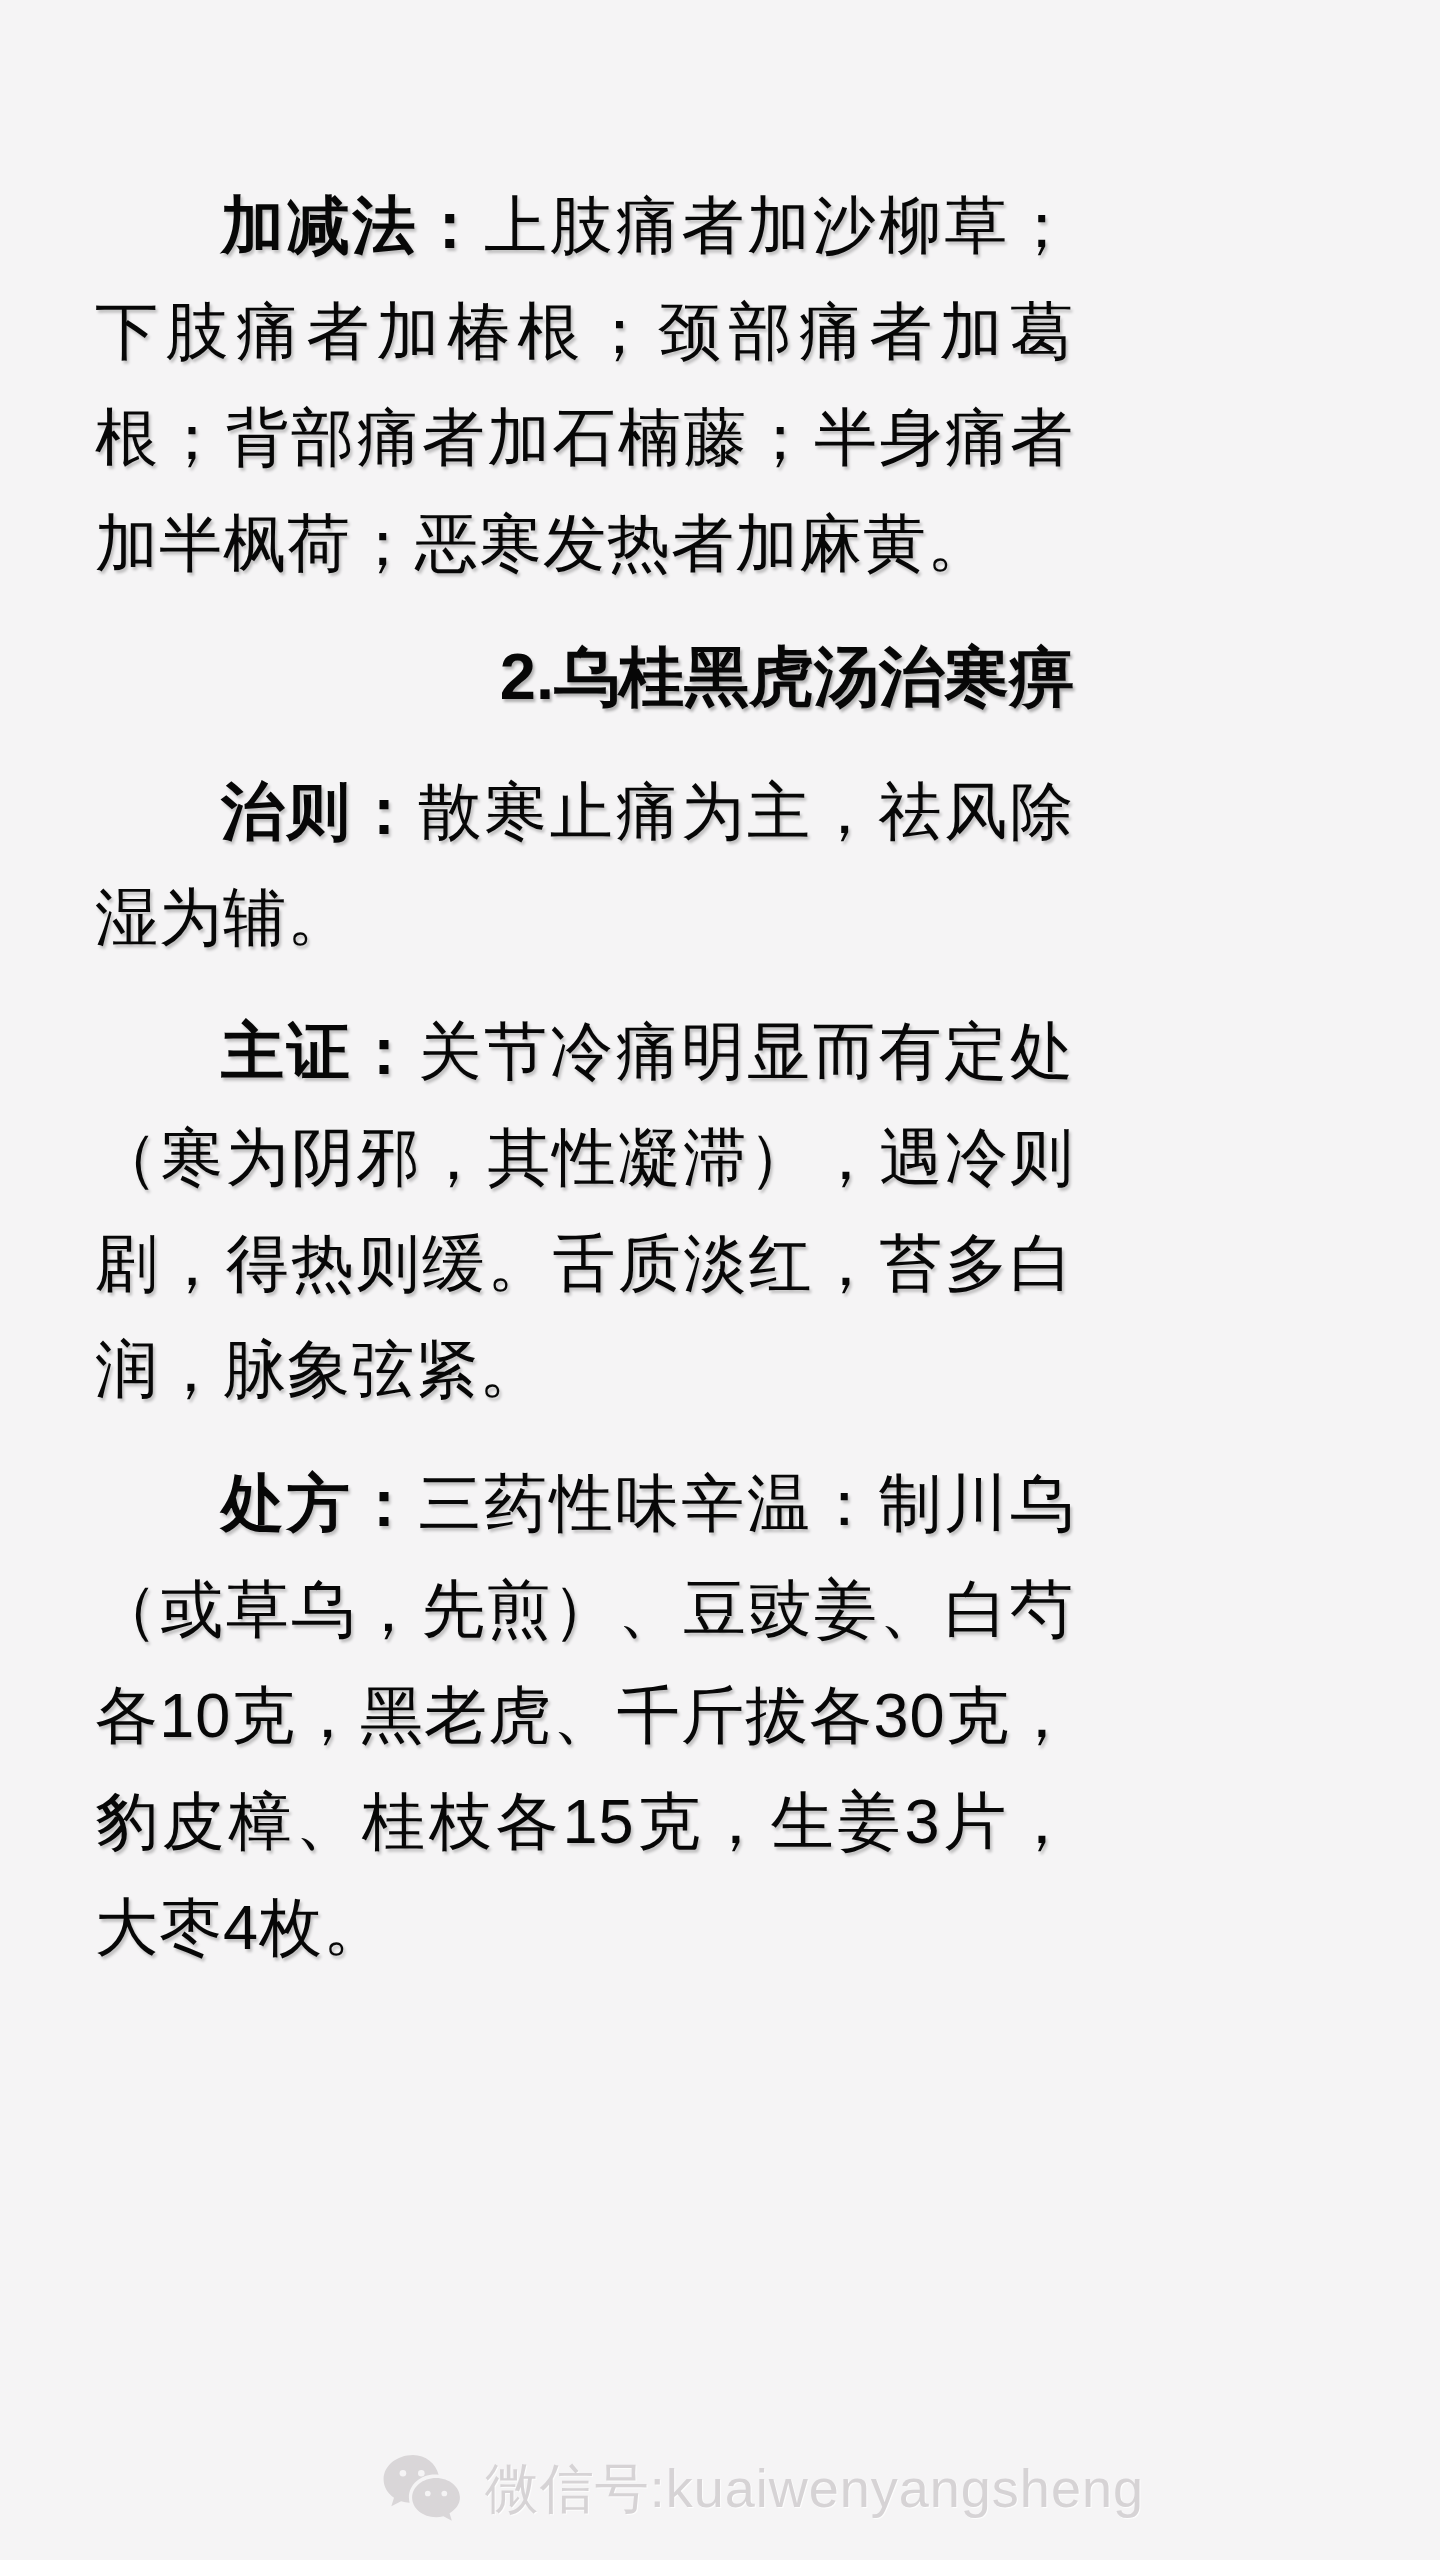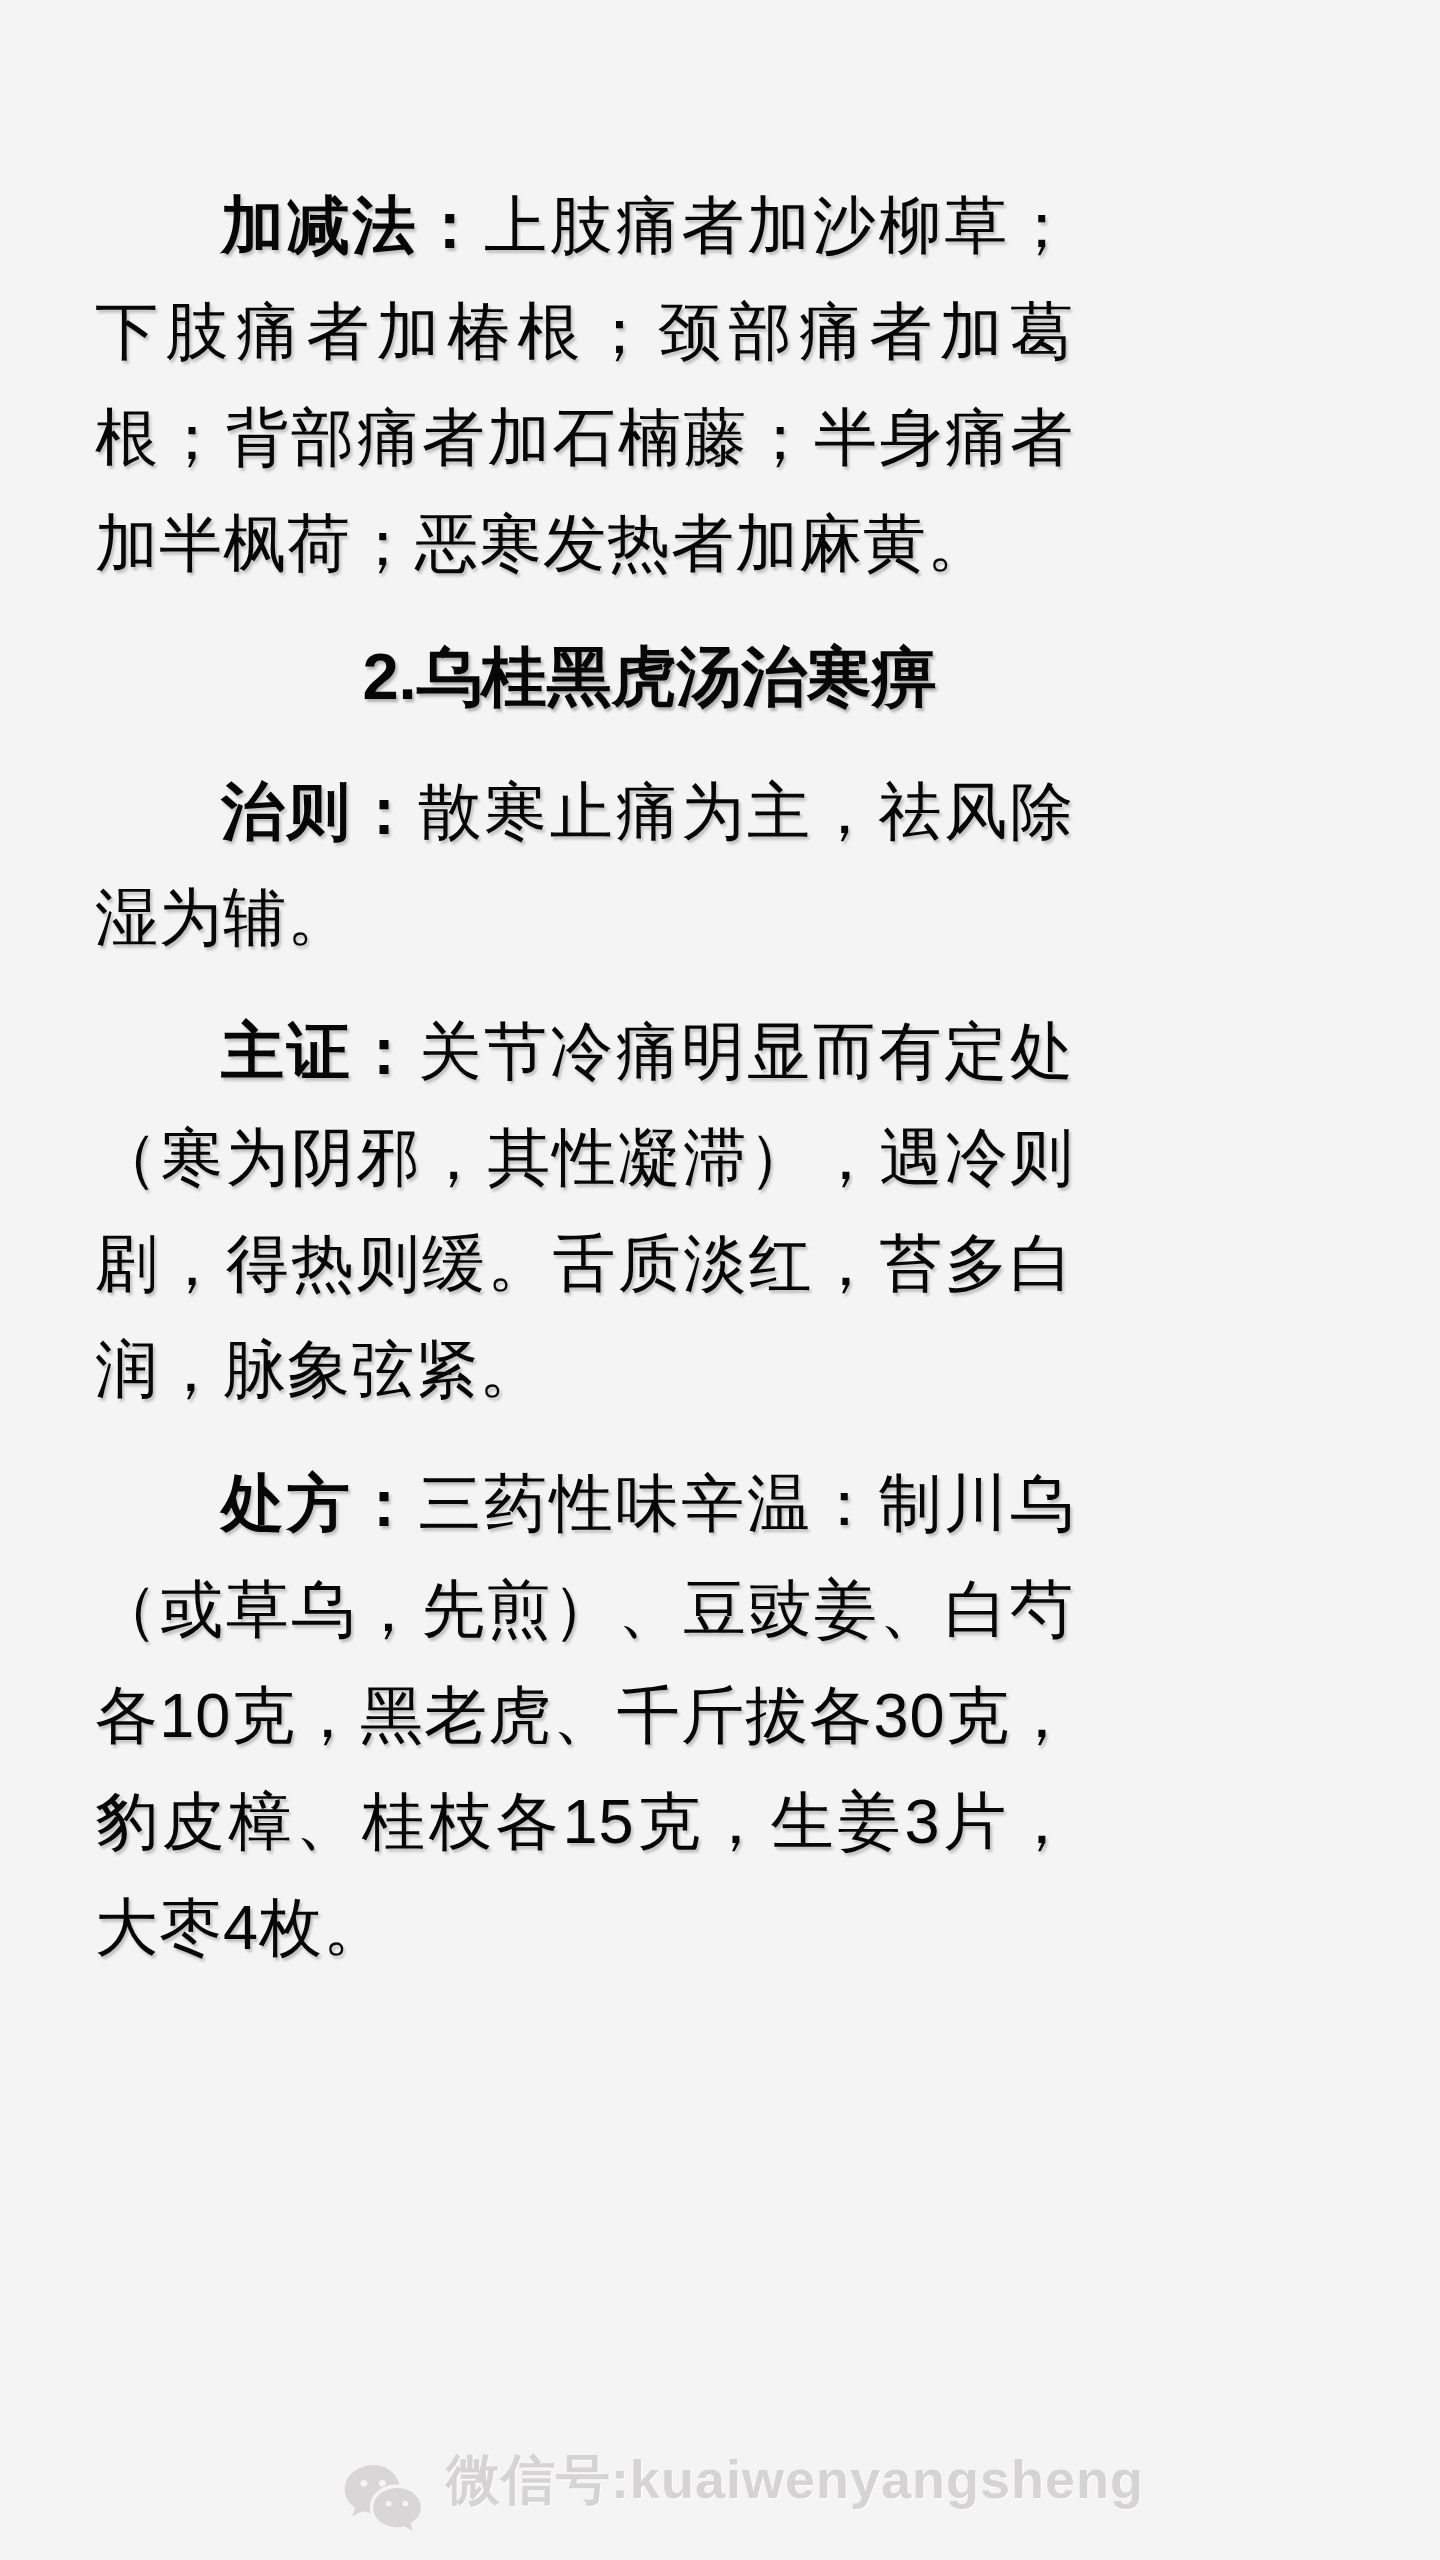--- a/index.html
+++ b/index.html
@@ -29,38 +29,38 @@
     margin:0 0 28px 0;
     text-indent:2em;
     text-shadow:2px 3px 3px rgba(0,0,0,0.22);
   }
   .para .label{font-weight:bold;}
   .heading{
     font-weight:bold;
     font-size:65px;
     margin:0 0 28px 0;
     text-indent:2em;
-    text-align:center;
+    text-align:right;
     text-shadow:2px 3px 3px rgba(0,0,0,0.28);
     letter-spacing:0;
   }
   .fill-last{text-align-last:justify;}
   .watermark{
     position:absolute;
     right:16px;
-    bottom:16px;
+    bottom:26px;
     display:flex;
+    align-items:center;
     gap:14px;
     color:var(--watermark);
     font-size:54px;
     line-height:1;
     letter-spacing:1px;
     text-indent:0;
     text-shadow:1px 1px 1px rgba(255,255,255,0.9);
-    font-weight:bold;
   }
   .wm-icon{flex:0 0 auto;display:block;}
 </style>
 </head>
 <body>
 
 <div class="page">
 
   <p class="para"><span class="label">加减法：</span><span>上肢痛者加沙柳草；下肢痛者加椿根；颈部痛者加葛根；背部痛者加石楠藤；半身痛者加半枫荷；恶寒发热者加麻黄。</span></p>
 

